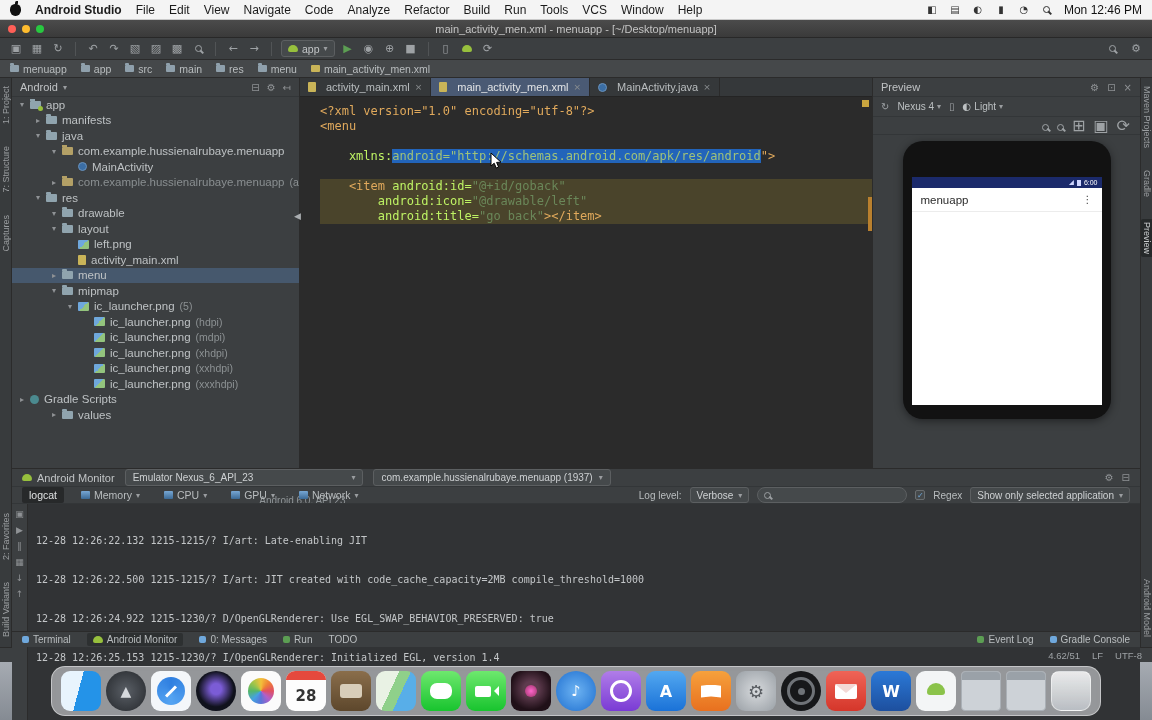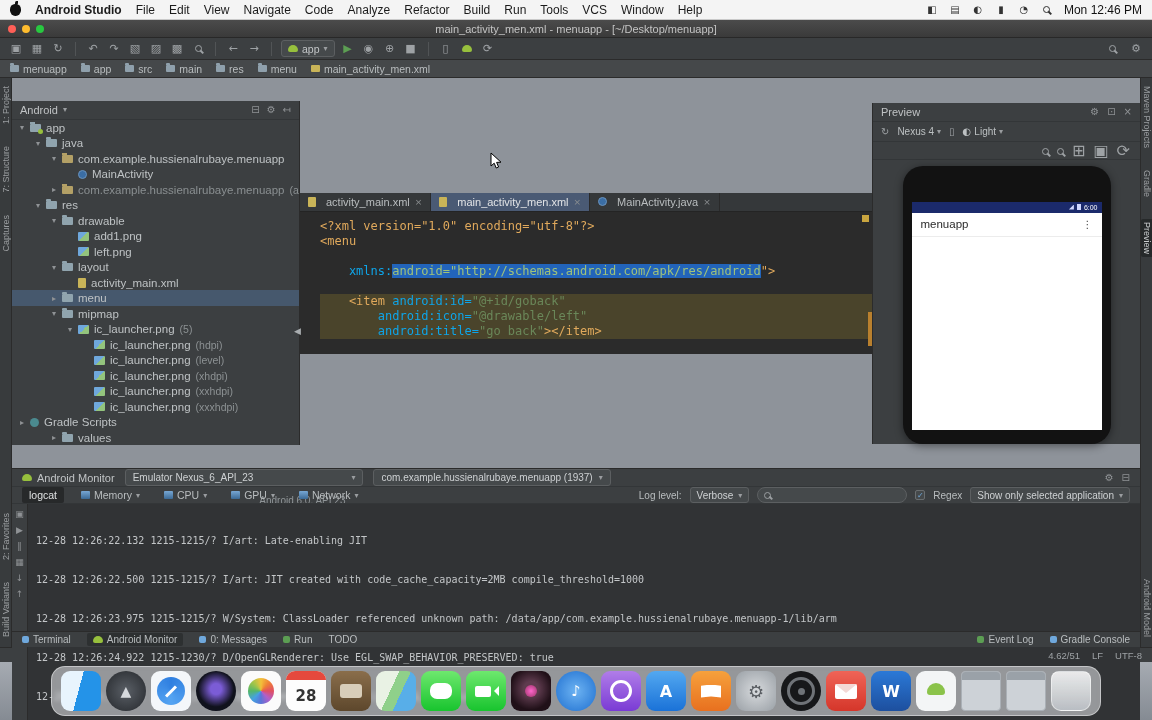--- a/index.html
+++ b/index.html
@@ -47,21 +47,21 @@
   .workspace { display:flex; height:569px; }
   .edge { width:12px; background:#383b3d; display:flex; flex-direction:column; align-items:center; }
   .edge-l { border-right:1px solid #2b2b2b; }
   .edge-r { border-left:1px solid #2b2b2b; }
   .vlab { writing-mode:vertical-rl; font-size:9px; color:#9b9ea1; white-space:nowrap; }
   .edge-l .vlab { transform:rotate(180deg); }
   .vtop { margin-top:8px; display:flex; flex-direction:column; gap:22px; align-items:center; }
   .vbot { margin-top:auto; margin-bottom:10px; display:flex; flex-direction:column; gap:22px; align-items:center; }
   .vlab.act { background:#26292a; padding:3px 1px; border-radius:2px; color:#c9cccd; }
   .center { display:flex; flex-direction:column; width:1128px; }
-  .main { display:flex; height:390px;align-items:center; }
+  .main { display:flex; height:390px; }
 
   
   .project { width:288px; background:#3c3f41; border-right:1px solid #2b2b2b; overflow:hidden; }
   .pj-head { height:19px; display:flex; align-items:center; gap:5px; padding:0 8px; font-size:11px; color:#c0c3c5; border-bottom:1px solid #333638; }
   .pj-head-icons { margin-left:auto; display:flex; gap:7px; color:#8f9295; font-size:10px; }
   .trow { height:15.5px; display:flex; align-items:center; font-size:11.5px; color:#bec2c4; white-space:nowrap; }
   .trow.sel { background:#46586d; }
   .lv0{padding-left:8px;} .lv1{padding-left:24px;} .lv2{padding-left:40px;} .lv3{padding-left:56px;} .lv4{padding-left:72px;}
   .chev { width:10px; font-size:8px; color:#8f9295; flex:none; }
   .cd::before{content:"▾";} .cr::before{content:"▸";}
@@ -78,21 +78,21 @@
 
   
   .editor-col { flex:1; display:flex; flex-direction:column; background:#2b2b2b; position:relative; }
   .tabbar { height:19px; background:#35383a; display:flex; border-bottom:1px solid #242424; }
   .etab { display:flex; align-items:center; gap:5px; padding:0 8px; font-size:11px; color:#b9bdbf; border-right:1px solid #2a2a2a; }
   .etab.act { background:#4a5a74; color:#e2e4e6; }
   .tclose { font-size:9px; color:#8a8e90; }
   .code-area { flex:1; position:relative; padding:7px 0 0 20px; font-family:"DejaVu Sans Mono", monospace; font-size:12px; line-height:15px; }
   .cl { height:15px; white-space:pre; }
   .cl.hl { background:#4a442b; }
-  .tk-tag { color:#e0a95c; } .tk-attr { color:#0ea5e9; } .tk-str { color:#6a8759; } .tk-plain { color:#a9b7c6; }
+  .tk-tag { color:#e0a95c; } .tk-attr { color:#bef264; } .tk-str { color:#6a8759; } .tk-plain { color:#a9b7c6; }
   .tk-sel { background:#2264ba; color:#9fc27a; }
   .validbox { position:absolute; top:3px; right:3px; width:7px; height:7px; background:#c9a53f; }
   .smark { position:absolute; right:0; width:4px; height:34px; background:#b9802e; top:100px; }
   .collapse-arrow { position:absolute; left:-6px; top:112px; color:#a9adb0; font-size:9px; }
 
   
   .preview { width:268px; background:#3c3f41; border-left:1px solid #2b2b2b; display:flex; flex-direction:column; }
   .pv-head { height:19px; display:flex; align-items:center; padding:0 8px; font-size:11px; color:#c0c3c5; border-bottom:1px solid #333638; }
   .pv-head-icons { margin-left:auto; display:flex; gap:8px; color:#8f9295; font-size:10px; }
   .pv-tools { height:20px; display:flex; align-items:center; gap:8px; padding:0 8px; color:#9ea2a5; font-size:10px; border-bottom:1px solid #333638; }
@@ -312,20 +312,25 @@
             <span class="icon-f">⚙</span>
             <span class="icon-f">↤</span>
           </span>
         </div>
         <div class="trow lv0">
             <span class="chev cd"></span>
             <span class="ti mod"></span>
             <span>app</span>
           </div>
         <div class="trow lv1">
+            <span class="chev cr"></span>
+            <span class="ti fo"></span>
+            <span>manifests</span>
+          </div>
+        <div class="trow lv1">
             <span class="chev cd"></span>
             <span class="ti fo"></span>
             <span>java</span>
           </div>
         <div class="trow lv2">
             <span class="chev cd"></span>
             <span class="ti pkg"></span>
             <span>com.example.hussienalrubaye.menuapp</span>
           </div>
         <div class="trow lv3">
@@ -342,34 +347,29 @@
         <div class="trow lv1">
             <span class="chev cd"></span>
             <span class="ti fo"></span>
             <span>res</span>
           </div>
         <div class="trow lv2">
             <span class="chev cd"></span>
             <span class="ti fo"></span>
             <span>drawable</span>
           </div>
-        <div class="trow lv3">
-            <span class="chev"></span>
-            <span class="ti img"></span>
-            <span>add1.png</span>
+        <div class="trow lv2">
+            <span class="chev cd"></span>
+            <span class="ti fo"></span>
+            <span>layout</span>
           </div>
         <div class="trow lv3">
             <span class="chev"></span>
             <span class="ti img"></span>
             <span>left.png</span>
-          </div>
-        <div class="trow lv2">
-            <span class="chev cd"></span>
-            <span class="ti fo"></span>
-            <span>layout</span>
           </div>
         <div class="trow lv3">
             <span class="chev"></span>
             <span class="ti xmlf"></span>
             <span>activity_main.xml</span>
           </div>
         <div class="trow lv2 sel">
             <span class="chev cr"></span>
             <span class="ti fo"></span>
             <span>menu</span>
@@ -388,21 +388,21 @@
         <div class="trow lv4">
             <span class="chev"></span>
             <span class="ti img"></span>
             <span>ic_launcher.png</span>
             <span class="tn">(hdpi)</span>
           </div>
         <div class="trow lv4">
             <span class="chev"></span>
             <span class="ti img"></span>
             <span>ic_launcher.png</span>
-            <span class="tn">(level)</span>
+            <span class="tn">(mdpi)</span>
           </div>
         <div class="trow lv4">
             <span class="chev"></span>
             <span class="ti img"></span>
             <span>ic_launcher.png</span>
             <span class="tn">(xhdpi)</span>
           </div>
         <div class="trow lv4">
             <span class="chev"></span>
             <span class="ti img"></span>
@@ -576,21 +576,20 @@
           <span class="icon-f">▣</span>
           <span class="icon-f">▶</span>
           <span class="icon-f">‖</span>
           <span class="icon-f">▦</span>
           <span class="icon-f">↓</span>
           <span class="icon-f">↑</span>
         </div>
         <div class="log">
           <div>12-28 12:26:22.132 1215-1215/? I/art: Late-enabling JIT</div>
           <div>12-28 12:26:22.500 1215-1215/? I/art: JIT created with code_cache_capacity=2MB compile_threshold=1000</div>
-          <div>12-28 12:26:23.975 1215-1215/? W/System: ClassLoader referenced unknown path: /data/app/com.example.hussienalrubaye.menuapp-1/lib/arm</div>
           <div>12-28 12:26:24.922 1215-1230/? D/OpenGLRenderer: Use EGL_SWAP_BEHAVIOR_PRESERVED: true</div>
           <div>12-28 12:26:25.153 1215-1230/? I/OpenGLRenderer: Initialized EGL, version 1.4</div>
           
           
           
         </div>
       </div>
     </div>
 
     <div class="bottombar">

